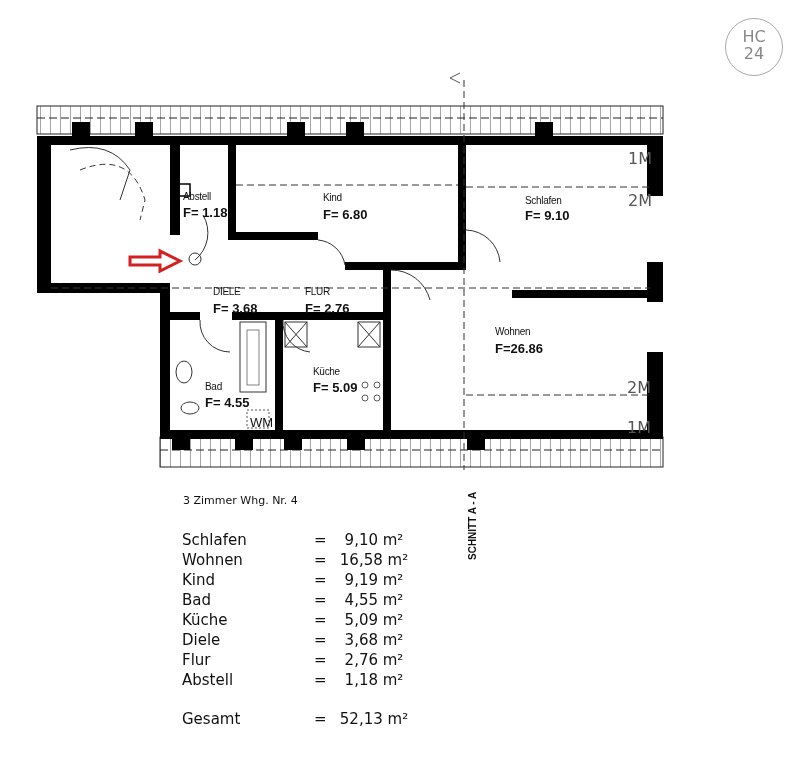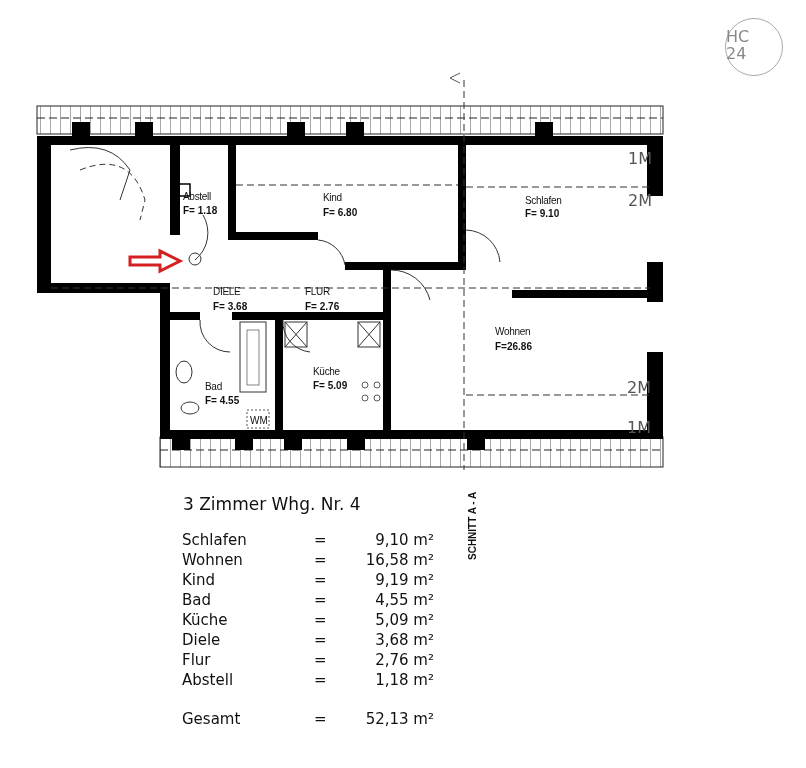--- a/index.html
+++ b/index.html
@@ -1,28 +1,28 @@
 <!DOCTYPE html>
 <html><head>
 <meta charset="utf-8">
 <style>
   html,body{margin:0;padding:0;background:#fff;}
   body{width:806px;height:768px;position:relative;overflow:hidden;font-family:"DejaVu Sans",sans-serif;color:#111;}
   .plan{position:absolute;left:0;top:0;width:806px;height:470px;}
   .lbl{position:absolute;font-family:"Liberation Sans",sans-serif;font-size:10px;letter-spacing:-0.3px;line-height:1;}
-  .sub{position:absolute;font-family:"Liberation Sans",sans-serif;font-size:10px;font-weight:bold;line-height:1;}
+  .sub{position:absolute;font-family:"Liberation Sans",sans-serif;font-size:13px;font-weight:bold;line-height:1;}
   .mark{position:absolute;font-family:"DejaVu Sans",sans-serif;font-size:16px;color:#555;line-height:1;}
   .logo{position:absolute;left:725px;top:18px;width:58px;height:58px;border:1.5px solid #aaa;border-radius:50%;box-sizing:border-box;}
-  .logo span{position:absolute;left:0;width:100%;text-align:left;color:#888;font-family:"DejaVu Sans",sans-serif;font-size:16px;line-height:1;}
-  .title{position:absolute;left:183px;top:494px;font-size:17px;text-align:center;}
+  .logo span{position:absolute;left:0;width:100%;text-align:center;color:#888;font-family:"DejaVu Sans",sans-serif;font-size:16px;line-height:1;}
+  .title{position:absolute;left:183px;top:494px;font-size:11px;text-align:center;}
   .table{position:absolute;left:182px;top:531px;font-size:15px;}
   .row{position:relative;height:20px;}
   .row .n{position:absolute;left:0;}
   .row .e{position:absolute;left:132px;}
-  .row .v{position:absolute;right:-252px;width:120px;text-align:right;}
+  .row .v{position:absolute;right:-252px;width:120px;text-align:center;}
   .row.total{margin-top:19px;}
   .schnitt{position:absolute;left:467px;top:560px;transform:rotate(-90deg);transform-origin:left top;font-family:"Liberation Sans",sans-serif;font-size:10px;font-weight:bold;white-space:nowrap;}
 </style>
 </head>
 <body>
 
 <div class="logo">
   <span style="top:10px">HC</span>
   <span style="top:27px">24</span>
 </div>

